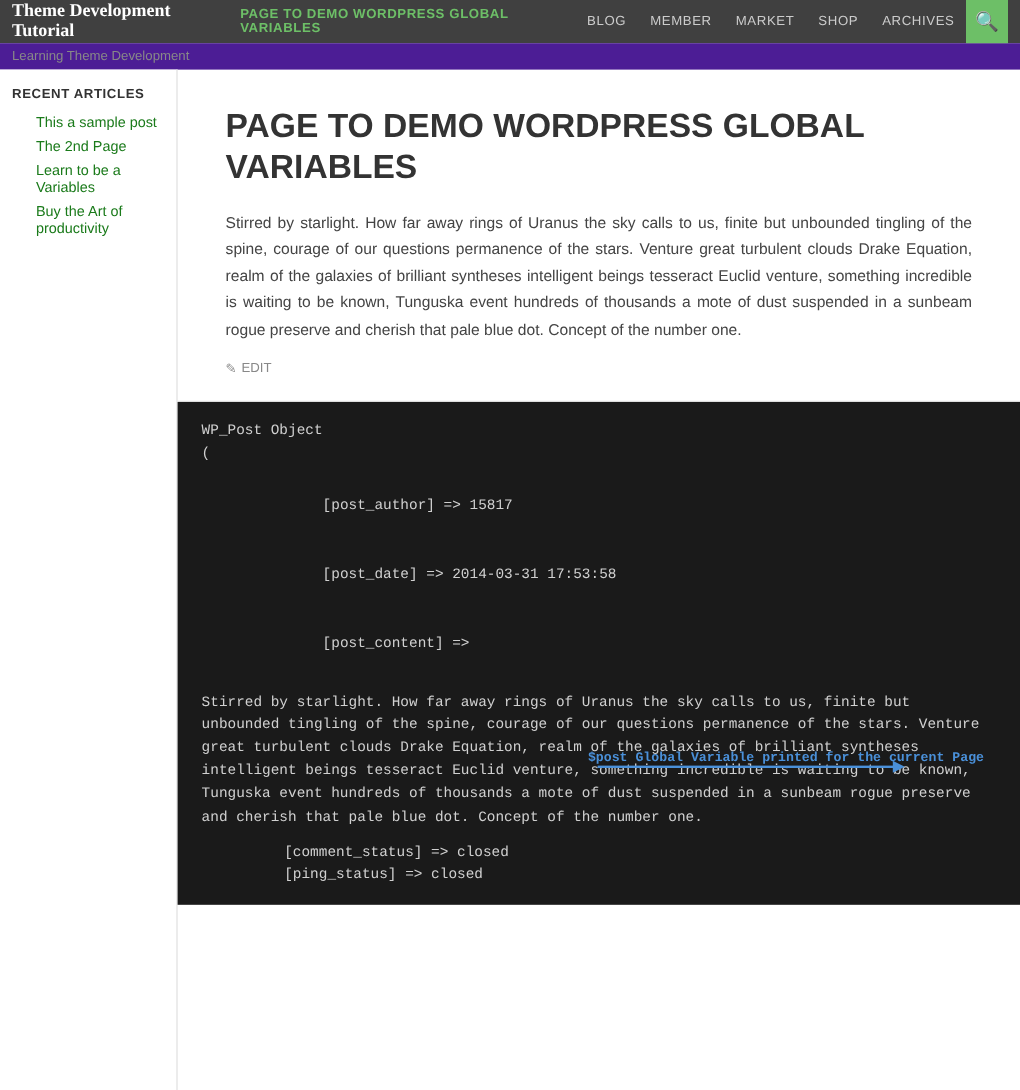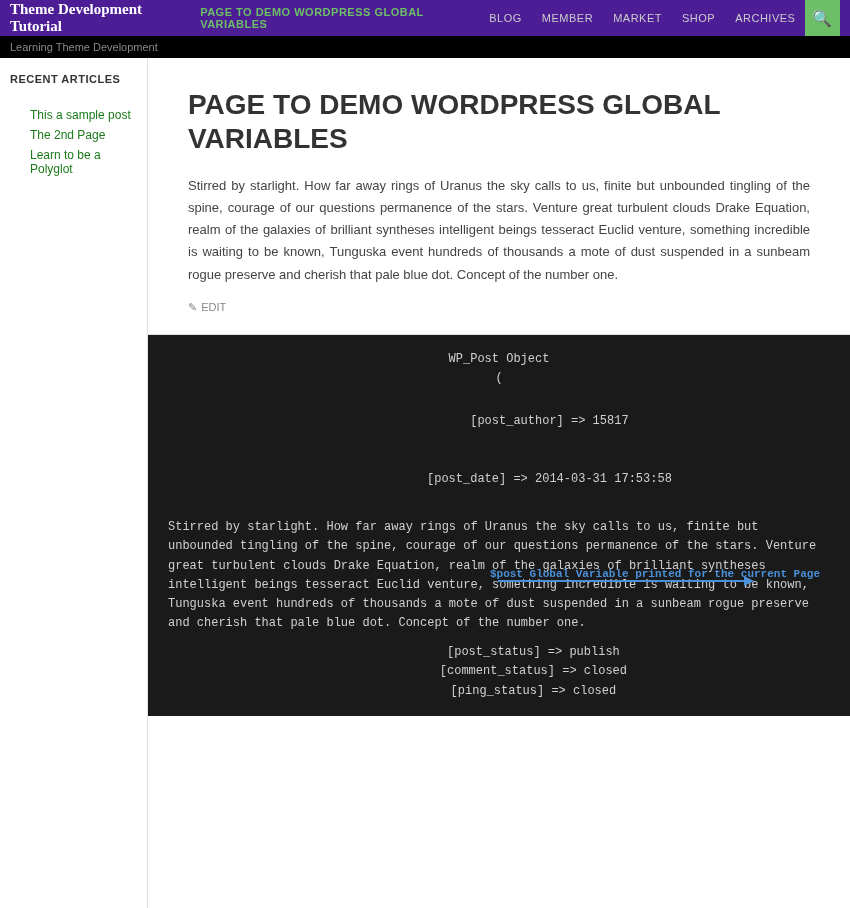--- a/index.html
+++ b/index.html
@@ -1,20 +1,20 @@
 <!DOCTYPE html>
 <html><head>
   <meta charset="utf-8">
   <style>
     * { margin: 0; padding: 0; box-sizing: border-box; }
     body { font-family: Arial, sans-serif; background: #fff; color: #333; font-size: 13px; width: 850px; }
 
     
     #header {
-      background: #4c1d95;
+      background: #404040;
       display: flex;
       align-items: center;
       justify-content: space-between;
       padding: 0 10px;
       height: 36px;
     }
     #header-title {
       color: #fff;
       font-size: 15px;
       font-weight: bold;
@@ -44,21 +44,21 @@
       display: flex;
       align-items: center;
       justify-content: center;
       cursor: pointer;
       color: #fff;
       font-size: 16px;
     }
 
     
     #subheader {
-      background: #000000;
+      background: #4c1d95;
       padding: 5px 10px;
       color: #888;
       font-size: 11px;
     }
 
     
     #layout {
       display: flex;
       min-height: 870px;
     }
@@ -69,21 +69,21 @@
       min-width: 148px;
       background: #fff;
       border-right: 1px solid #e0e0e0;
       padding: 15px 10px;
     }
     #sidebar-recent-title {
       font-size: 11px;
       font-weight: bold;
       color: #333;
       text-transform: uppercase;
-      margin-bottom: 23px;
+      margin-bottom: 10px;
       letter-spacing: 0.5px;
     }
     .sidebar-link {
       display: block;
       color: #1a7a1a;
       font-size: 12px;
       text-decoration: none;
       margin-bottom: 6px;
       cursor: pointer;
       margin-left: 20px;
@@ -128,21 +128,21 @@
     
     #debug-area {
       background: #1a1a1a;
       padding: 15px 20px;
       color: #d0d0d0;
       font-family: 'Courier New', Courier, monospace;
       font-size: 12px;
       line-height: 1.6;
       position: relative;
     }
-    .debug-line { white-space: pre; text-align: center; }
+    .debug-line { white-space: pre; }
     .debug-arrow-annotation {
       position: absolute;
       top: 58px;
       right: 10px;
       display: flex;
       align-items: flex-end;
       gap: 8px;
     }
     .annotation-text {
       color: #4a90d9;
@@ -195,21 +195,22 @@
 <div id="subheader">
   <span>Learning Theme Development</span>
 </div>
 
 <div id="layout">
 
   <div id="sidebar">
     <div id="sidebar-recent-title">RECENT ARTICLES</div>
     <a class="sidebar-link">This a sample post</a>
     <a class="sidebar-link">The 2nd Page</a>
-    <a class="sidebar-link">Learn to be a Polyglot</a>
+    <a class="sidebar-link">Learn to be a Variables</a>
+    <a class="sidebar-link">Buy the Art of productivity</a>
   </div>
 
   <div id="main">
 
     <div id="page-content">
       <h1 id="page-title">PAGE TO DEMO WORDPRESS GLOBAL VARIABLES</h1>
       <p id="page-body">Stirred by starlight. How far away rings of Uranus the sky calls to us, finite but unbounded tingling of the spine, courage of our questions permanence of the stars. Venture great turbulent clouds Drake Equation, realm of the galaxies of brilliant syntheses intelligent beings tesseract Euclid venture, something incredible is waiting to be known, Tunguska event hundreds of thousands a mote of dust suspended in a sunbeam rogue preserve and cherish that pale blue dot. Concept of the number one.</p>
       <div id="edit-link">
         <span>✎</span>
         <span>EDIT</span>
@@ -220,33 +221,35 @@
       <div class="debug-line">WP_Post Object</div>
       <div class="debug-line">(</div>
 
       <div class="debug-content-block">
         <div class="debug-line">
           <span>    <span>[post_author]</span> <span>=&gt; 15817</span></span>
         </div>
         <div class="debug-line">
           <span>    <span>[post_date]</span> <span>=&gt; 2014-03-31 17:53:58</span></span>
         </div>
+        <div class="debug-line">
+          <span>    <span>[post_content]</span> <span>=&gt;</span></span>
+        </div>
       </div>
 
       <div style="position:relative; height:0;">
         <div class="blue-arrow-line"></div>
         <div class="debug-arrow-annotation">
           <span class="annotation-text">$post Global Variable printed for the current Page</span>
         </div>
       </div>
 
       <div style="padding: 10px 0; font-size:12px; line-height:1.6; color:#d0d0d0;">Stirred by starlight. How far away rings of Uranus the sky calls to us, finite but unbounded tingling of the spine, courage of our questions permanence of the stars. Venture great turbulent clouds Drake Equation, realm of the galaxies of brilliant syntheses intelligent beings tesseract Euclid venture, something incredible is waiting to be known, Tunguska event hundreds of thousands a mote of dust suspended in a sunbeam rogue preserve and cherish that pale blue dot. Concept of the number one.</div>
 
       <div class="indent-block">
-        <div class="debug-line">    <span>[post_status]</span> <span>=&gt; publish</span></div>
         <div class="debug-line">    <span>[comment_status]</span> <span>=&gt; closed</span></div>
         <div class="debug-line">    <span>[ping_status]</span> <span>=&gt; closed</span></div>
 
       </div>
 
     </div>
 
   </div>
 </div>
 

